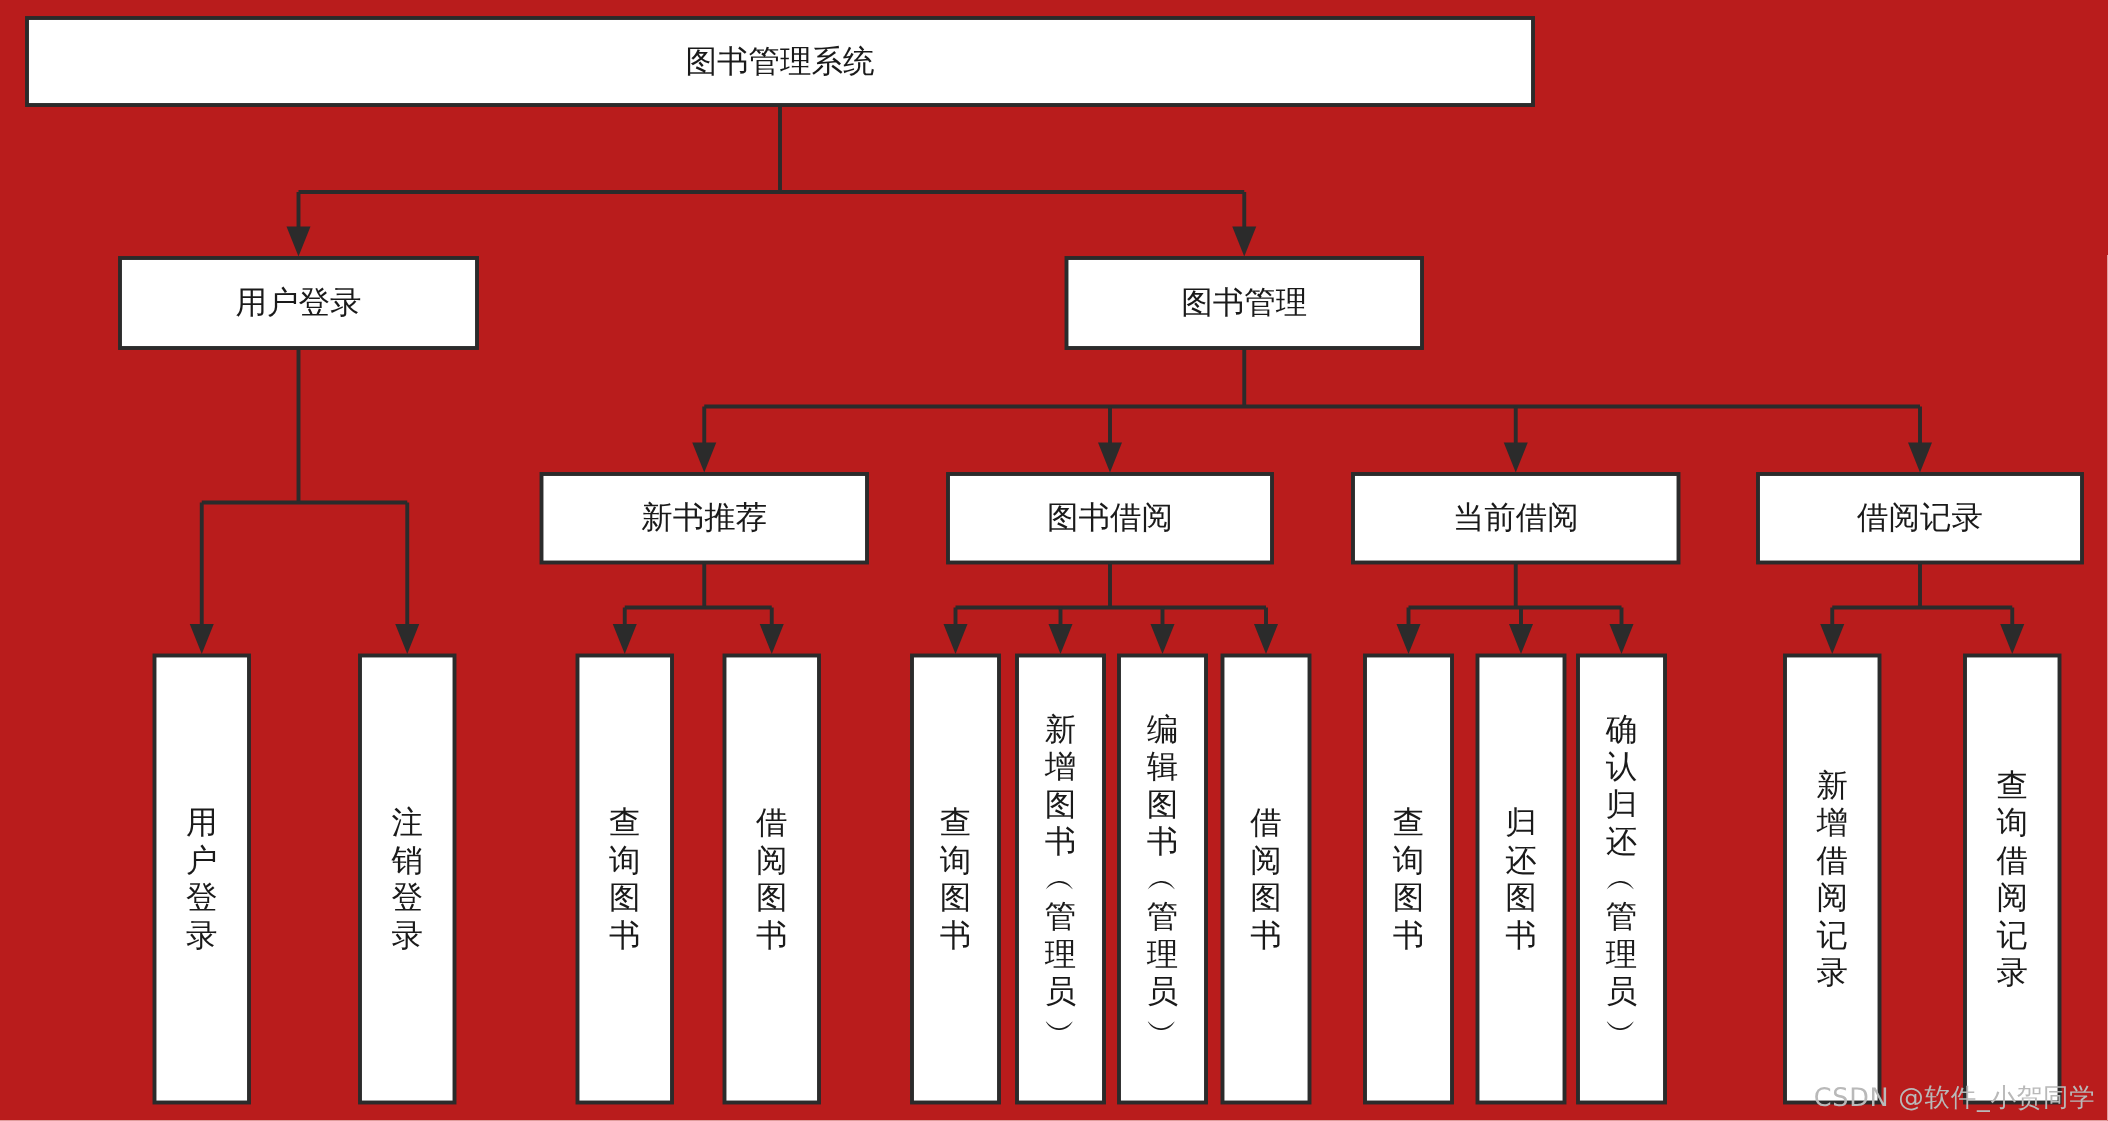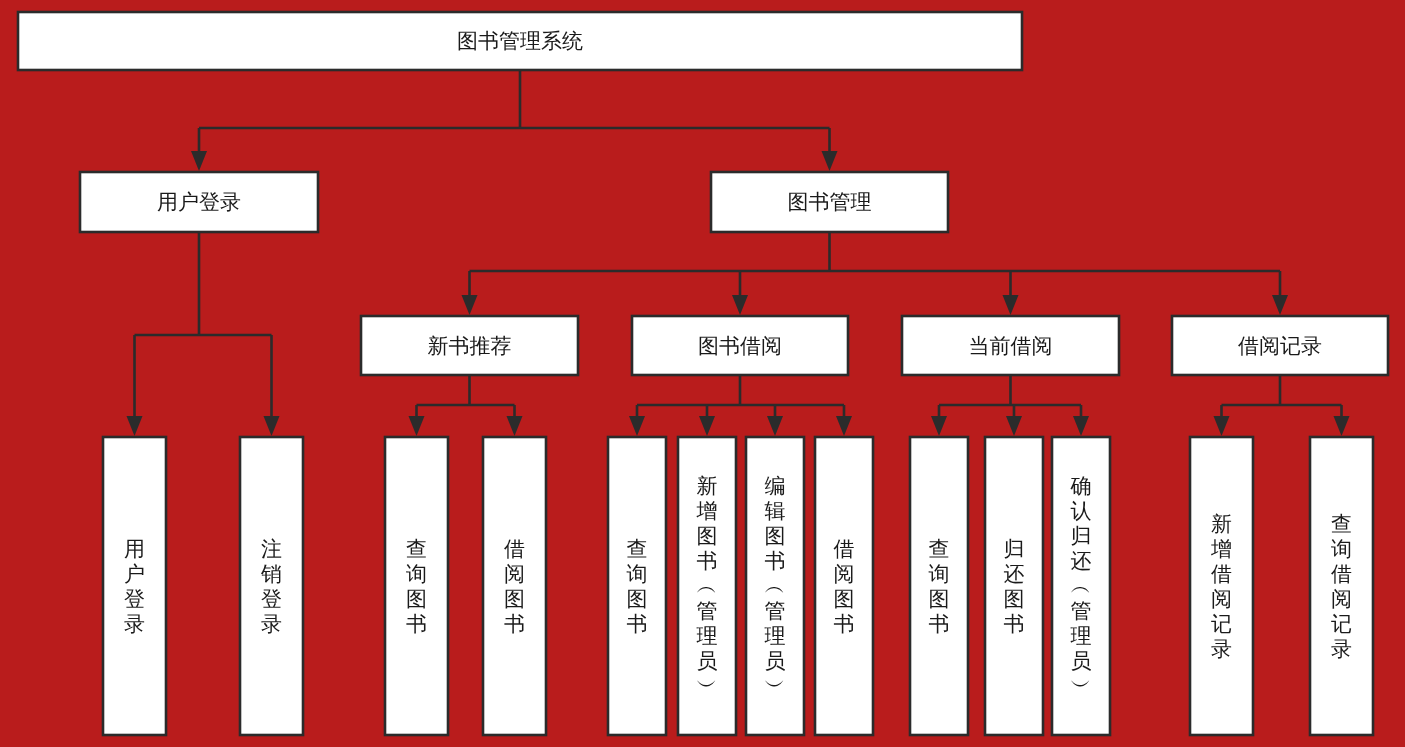--- a/index.html
+++ b/index.html
@@ -203,14 +203,15 @@
           <rect x="1190" y="437" width="63" height="298" class="node-rect"></rect>
           <text x="1221.5" y="530.5" class="node-label-v"><tspan x="1221.5" dy="0">新</tspan><tspan x="1221.5" dy="25">增</tspan><tspan x="1221.5" dy="25">借</tspan><tspan x="1221.5" dy="25">阅</tspan><tspan x="1221.5" dy="25">记</tspan><tspan x="1221.5" dy="25">录</tspan></text>
         </g>
         <g>
           <rect x="1310" y="437" width="63" height="298" class="node-rect"></rect>
           <text x="1341.5" y="530.5" class="node-label-v"><tspan x="1341.5" dy="0">查</tspan><tspan x="1341.5" dy="25">询</tspan><tspan x="1341.5" dy="25">借</tspan><tspan x="1341.5" dy="25">阅</tspan><tspan x="1341.5" dy="25">记</tspan><tspan x="1341.5" dy="25">录</tspan></text>
         </g>
       </g>
   </svg>
 
+  <div class="watermark-text">CSDN @软件_小贺同学</div>
 
 </div>
 
 </body></html>

